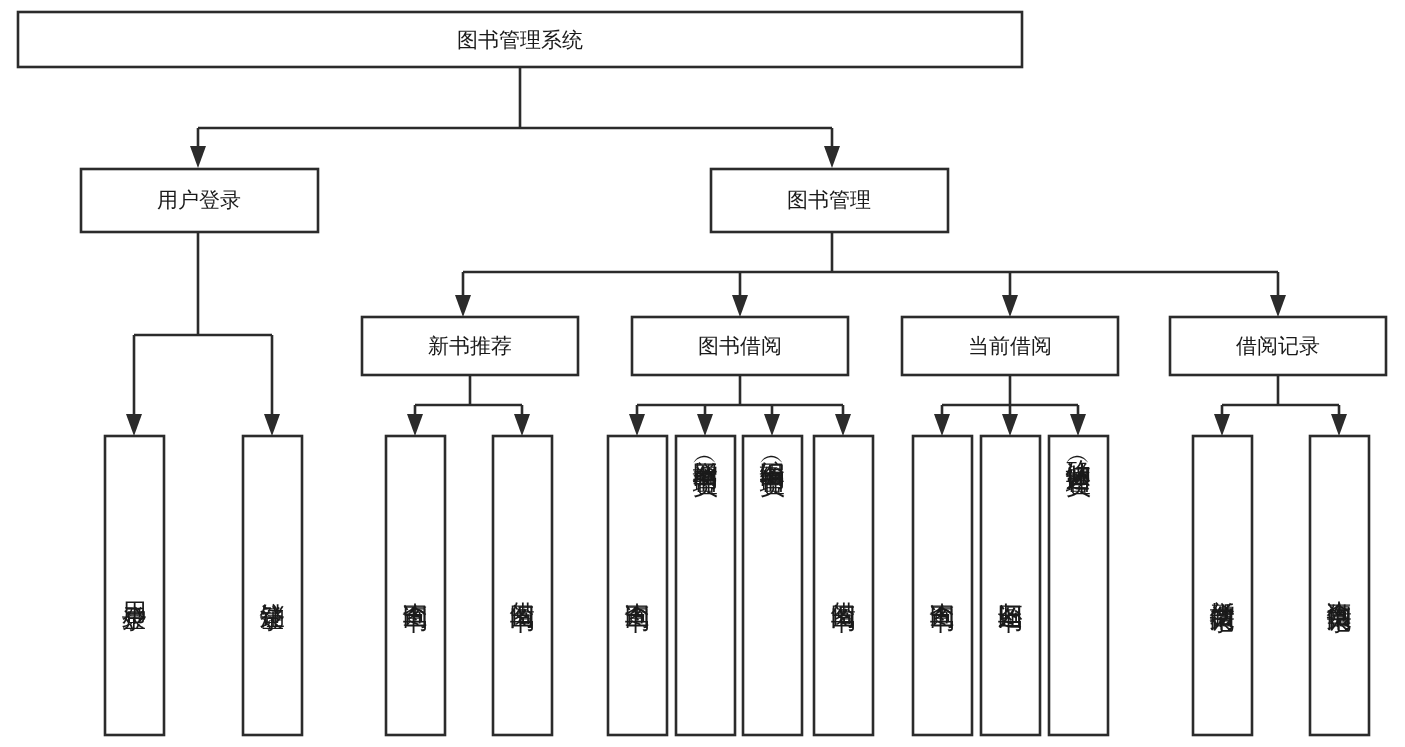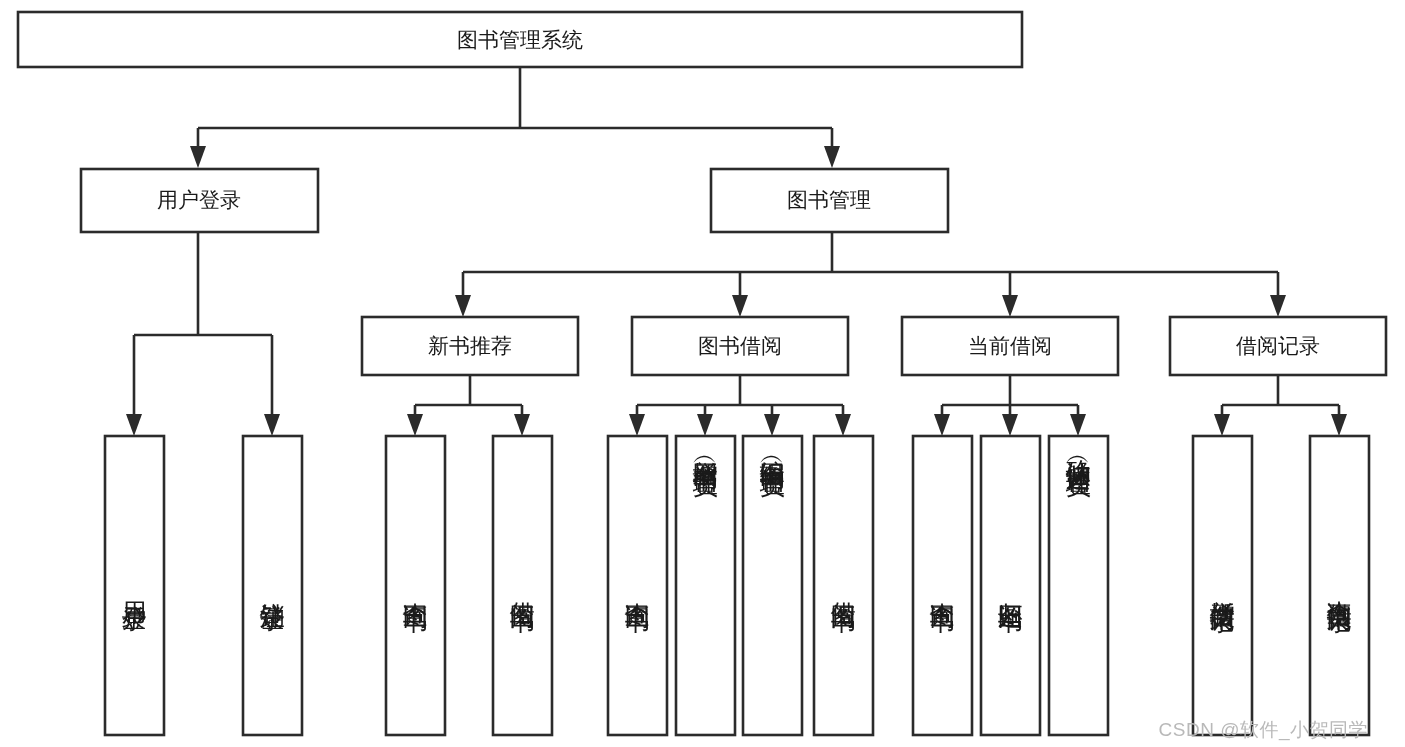--- a/index.html
+++ b/index.html
@@ -252,15 +252,14 @@
     <span class="leaf-label-text">确认归还（管理员）</span>
   </div>
 
   <div class="leaf-label-box" style="left:1193px; top:436px; width:59px; height:299px;">
     <span class="leaf-label-text">新增借阅记录</span>
   </div>
   <div class="leaf-label-box" style="left:1310px; top:436px; width:59px; height:299px;">
     <span class="leaf-label-text">查询借阅记录</span>
   </div>
 
-  <div class="watermark">CSDN @软件_小贺同学</div>
 
 </div>
 
 </body></html>

